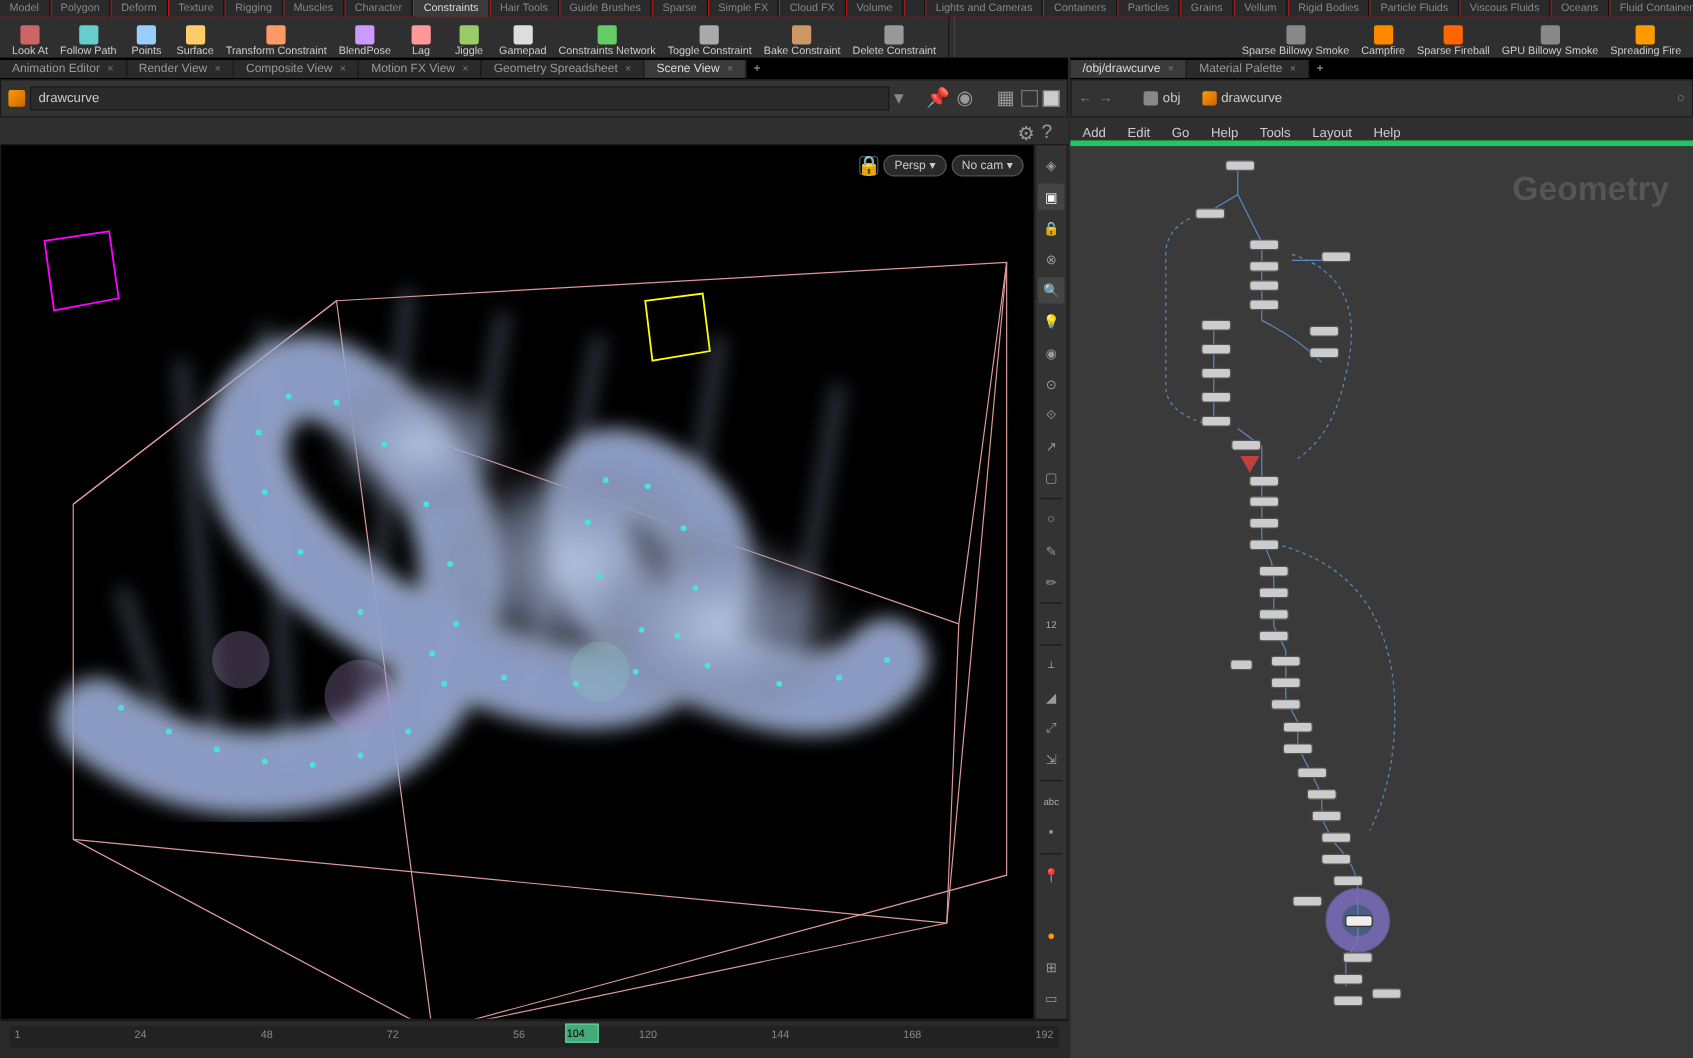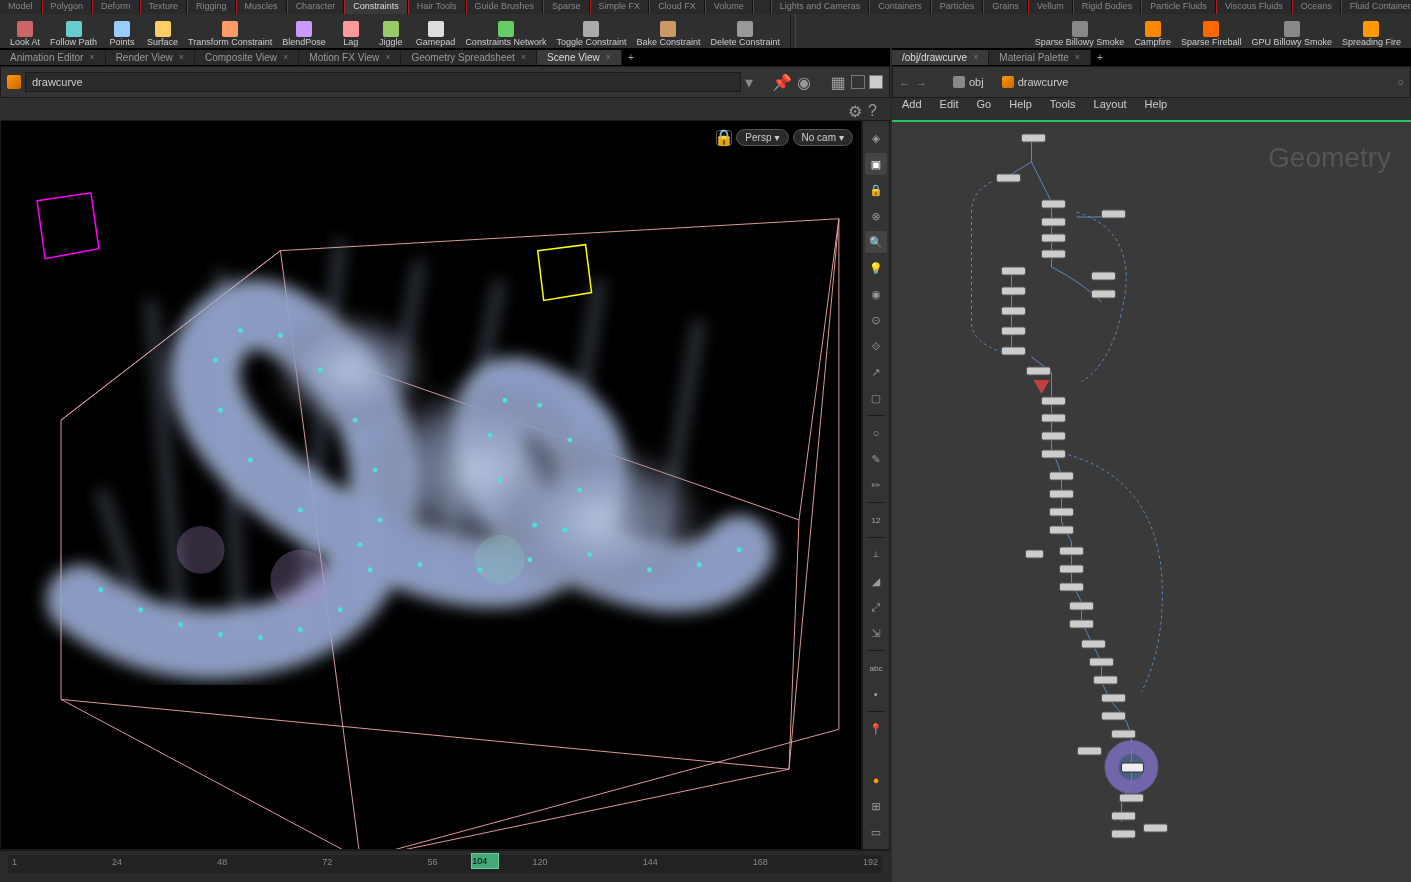--- a/index.html
+++ b/index.html
@@ -28,21 +28,21 @@
 .pathbar .btn{width:18px;height:18px;display:flex;align-items:center;justify-content:center;color:#999;cursor:pointer;border-radius:2px}
 .pathbar .sq{width:14px;height:14px;border:1px solid #777}
 .pathbar .sq.w{background:#ccc}
 
 .netpath{position:absolute;top:66px;left:892px;right:0;height:32px;background:#333;display:flex;align-items:center;padding:0 6px;gap:6px;border:1px solid #1a1a1a;font-size:11px}
 .netpath .arrow{color:#888;cursor:pointer}
 .netpath .crumb{display:flex;align-items:flex-end;gap:4px;padding:2px 6px;cursor:pointer}
 .netpath .ico-sq{width:12px;height:12px;background:#888;border-radius:2px}
 .netpath .ico-o{width:12px;height:12px;background:linear-gradient(135deg,#f90,#c60);border-radius:2px}
 
-.netmenu{position:absolute;top:98px;left:892px;right:0;height:24px;background:#2f2f2f;display:flex;align-items:flex-start;padding:0 10px;gap:18px;font-size:11px;border-bottom:2px solid #22c55e}
+.netmenu{position:absolute;top:98px;left:892px;right:0;height:24px;background:#2f2f2f;display:flex;align-items:flex-end;padding:0 10px;gap:18px;font-size:11px;border-bottom:5px solid #22c55e}
 .netmenu span{color:#ccc;cursor:pointer}
 
 .vp-icons{position:absolute;top:98px;left:0;width:890px;height:22px;background:#2f2f2f;display:flex;justify-content:flex-end;align-items:center;gap:6px;padding:0 8px}
 .vp-icons .ic{width:14px;height:14px;color:#999;cursor:pointer}
 
 .viewport{position:absolute;top:120px;left:0;width:862px;height:730px;background:#000;overflow:hidden;border:1px solid #1a1a1a}
 .viewport svg{width:100%;height:100%}
 
 .vp-pills{position:absolute;top:8px;right:8px;display:flex;gap:4px;align-items:center;z-index:10}
 .pill{background:#2a2a2a;border:1px solid #555;color:#ccc;font-size:10px;padding:2px 8px;border-radius:10px;display:flex;align-items:center;gap:3px;cursor:pointer}
@@ -55,21 +55,21 @@
 .vp-rbar .sep{width:18px;height:1px;background:#1a1a1a;margin:2px 0}
 .vp-rbar .txt{font-size:8px;color:#aaa}
 
 .timeline{position:absolute;bottom:0;left:0;width:890px;height:32px;background:#2a2a2a;border-top:1px solid #1a1a1a}
 .tl-track{position:relative;height:18px;background:#222;margin:4px 8px 0}
 .tl-ticks{position:absolute;inset:0;display:flex;justify-content:space-between;font-size:9px;color:#888;padding:0 4px}
 .tl-ticks span{position:relative;top:2px}
 .tl-head{position:absolute;top:-2px;width:28px;height:16px;background:#4a7;border:1px solid #6c9;color:#000;font-size:9px;text-align:left;line-height:14px}
 
 .network{position:absolute;top:122px;left:892px;right:0;bottom:0;background:#3a3a3a;overflow:hidden}
-.net-title{position:absolute;top:20px;right:20px;font-size:28px;font-weight:normal;color:#555}
+.net-title{position:absolute;top:20px;right:20px;font-size:28px;font-weight:bold;color:#555}
 .network svg{width:100%;height:100%}
 .node{fill:#ccc;stroke:#555}
 .wire{stroke:#5a8bc4;stroke-width:1;fill:none}
 .wire.dash{stroke-dasharray:3,3}
 .sel-ring{fill:none;stroke:#8a6cc4;stroke-width:14;opacity:0.6}
 .sel-ring2{fill:#5a7fc4;opacity:0.5}
 </style>
 </head>
 <body>
 

